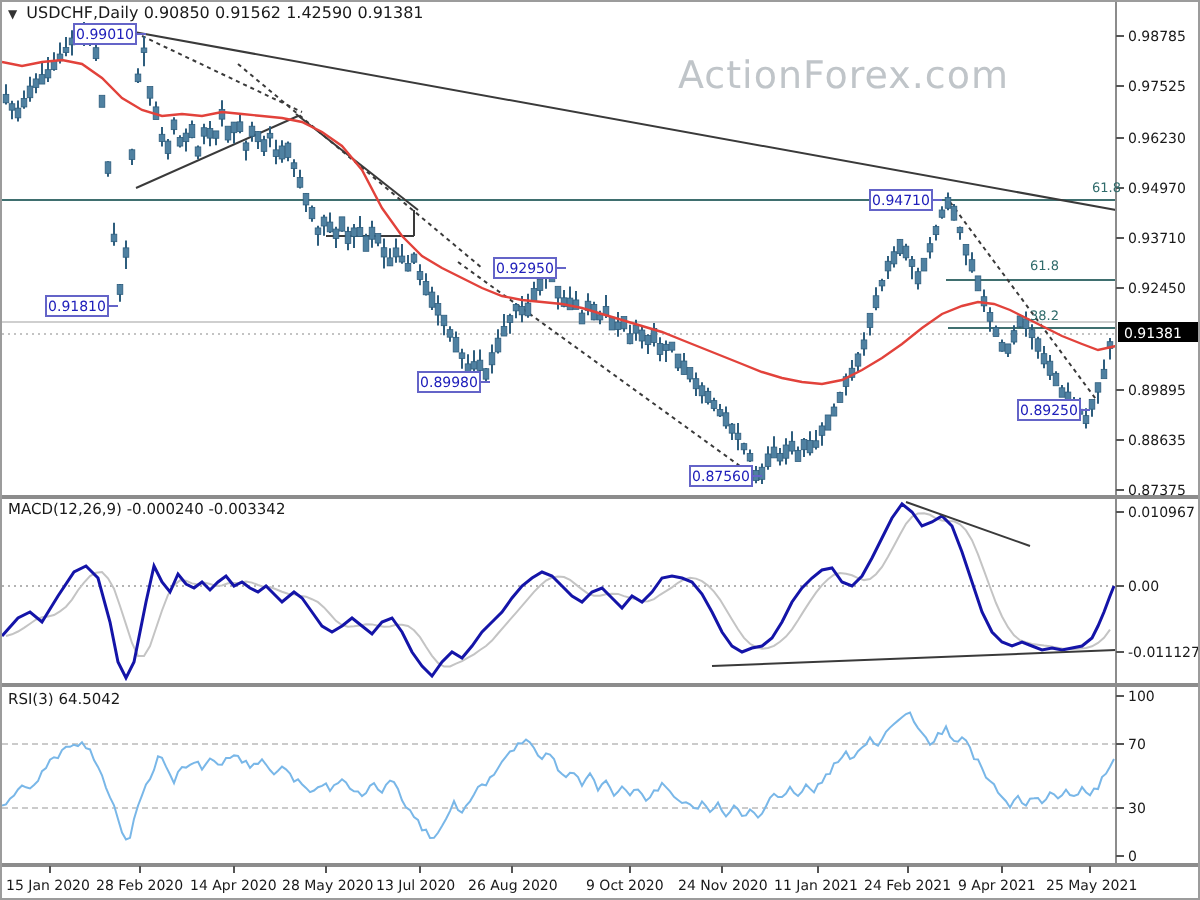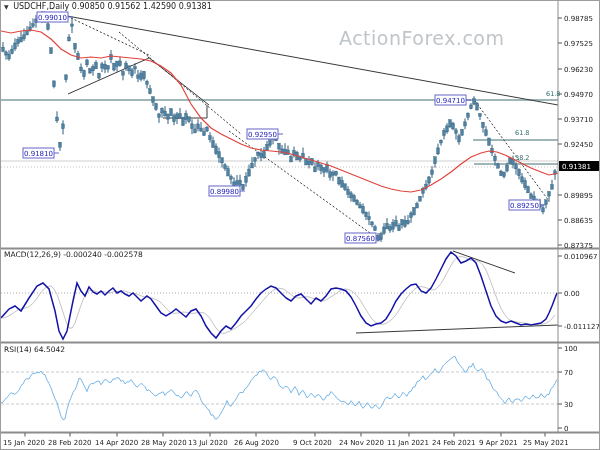--- a/index.html
+++ b/index.html
@@ -500,15 +500,15 @@
       <text x="514" y="159" font-size="6.5" fill="#2f6b6b" font-family="DejaVu Sans, Liberation Sans, sans-serif" text-anchor="start" font-weight="normal">38.2</text>
     </svg>
 
   <div class="overlay" id="title-row">
     <span class="tri">▼</span>
     <span>USDCHF,Daily</span>
     <span>0.90850 0.91562 1.42590 0.91381</span>
   </div>
 
   <div class="overlay" id="watermark">ActionForex.com</div>
-  <div class="overlay" id="macd-label">MACD(12,26,9) -0.000240 -0.002578</div>
-  <div class="overlay" id="rsi-label">RSI(14) 64.5042</div>
+  <div class="overlay" id="macd-label">MACD(12,26,9) -0.000240 -0.003342</div>
+  <div class="overlay" id="rsi-label">RSI(3) 64.5042</div>
 </div>
 
 </body></html>

